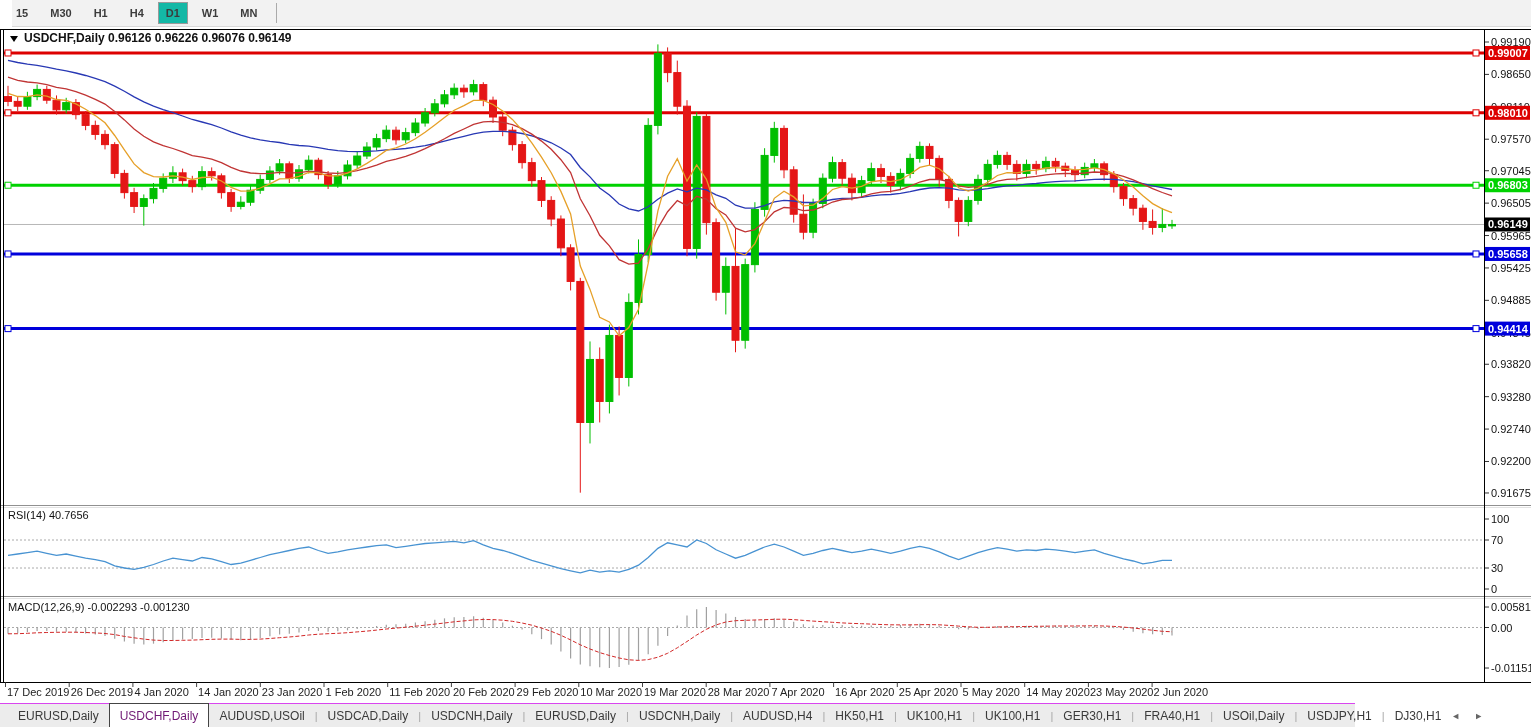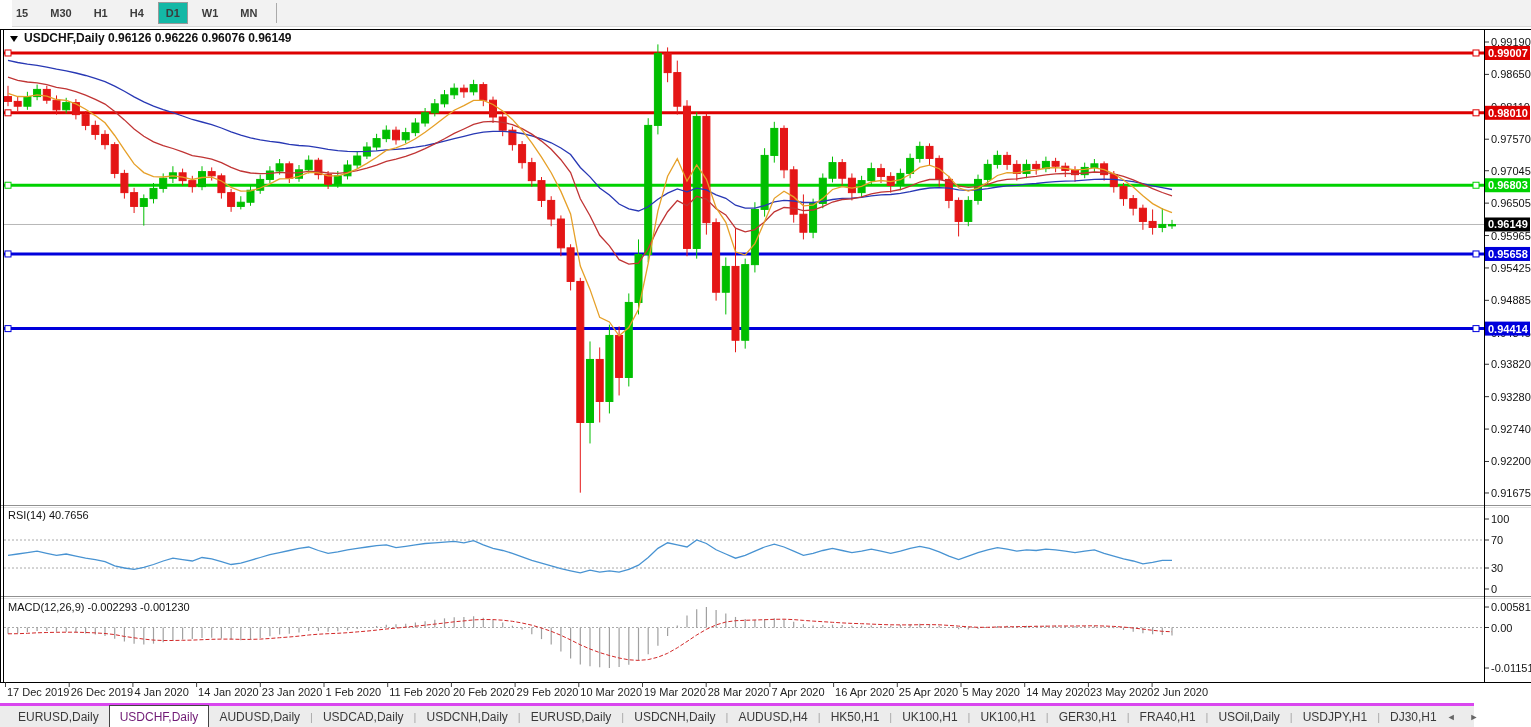--- a/index.html
+++ b/index.html
@@ -8,22 +8,22 @@
   .toolbar{position:absolute;left:12px;top:0;width:1531px;height:27px;background:#f2f2f2;
            display:flex;align-items:center;border-bottom:1px solid #d9d9d9;box-sizing:border-box;}
   .tf-btn{font-size:11px;font-weight:700;color:#3c3c3c;padding:4px 7px;margin:0 3px;
           border:1px solid transparent;background:transparent;cursor:default;line-height:12px;}
   .tf-btn.first{margin-left:-4px;}
   .tf-btn.active{background:#14b8a6;border:1px solid #9a9a9a;}
   .vsep{width:1px;height:20px;background:#aaa;margin:0 8px;}
   
   #chart{position:absolute;left:0;top:27px;}
   
-  .tabbar{position:absolute;left:0;top:703px;width:1474px;height:24px;background:#ececec;
-          border-top:3px solid #d946ef;box-sizing:border-box;display:flex;align-items:stretch;}
+  .tabbar{position:absolute;left:0;top:703px;width:1355px;height:24px;background:#ececec;
+          border-top:1px solid #d946ef;box-sizing:border-box;display:flex;align-items:stretch;}
   .tab{font-size:12px;color:#3a3a3a;display:flex;align-items:center;padding:0 10px;
        white-space:nowrap;position:relative;cursor:default;}
   .tab.first{margin-left:8px;}
   .tab.active{background:#ffffff;border-left:1px solid #444;border-right:1px solid #444;
               color:#701a75;margin-top:-1px;border-top:1px solid #444;font-weight:400;}
   .tabsep{color:#a8a8a8;font-size:11px;display:flex;align-items:center;}
   .tab-scroll{margin-left:auto;display:flex;align-items:center;gap:14px;padding-right:14px;}
   .tab-scroll span{font-size:9px;color:#666;cursor:default;}
 </style>
 </head>
@@ -553,21 +553,21 @@
       <line x1="0" y1="2.5" x2="1531" y2="2.5" stroke="#000000"></line>
       <line x1="0.5" y1="2" x2="0.5" y2="656" stroke="#000000"></line>
       <line x1="3.5" y1="2" x2="3.5" y2="656" stroke="#000000"></line>
       <line x1="1484.5" y1="2" x2="1484.5" y2="656" stroke="#000000"></line>
     </g>
   </svg>
 
 <div class="tabbar" id="tabbar">
     <div class="tab first">EURUSD,Daily</div>
     <div class="tab active">USDCHF,Daily</div>
-    <div class="tab">AUDUSD,Daily</div>
+    <div class="tab">AUDUSD,USOil</div>
     <div class="tabsep">|</div>
     <div class="tab">USDCAD,Daily</div>
     <div class="tabsep">|</div>
     <div class="tab">USDCNH,Daily</div>
     <div class="tabsep">|</div>
     <div class="tab">EURUSD,Daily</div>
     <div class="tabsep">|</div>
     <div class="tab">USDCNH,Daily</div>
     <div class="tabsep">|</div>
     <div class="tab">AUDUSD,H4</div>

